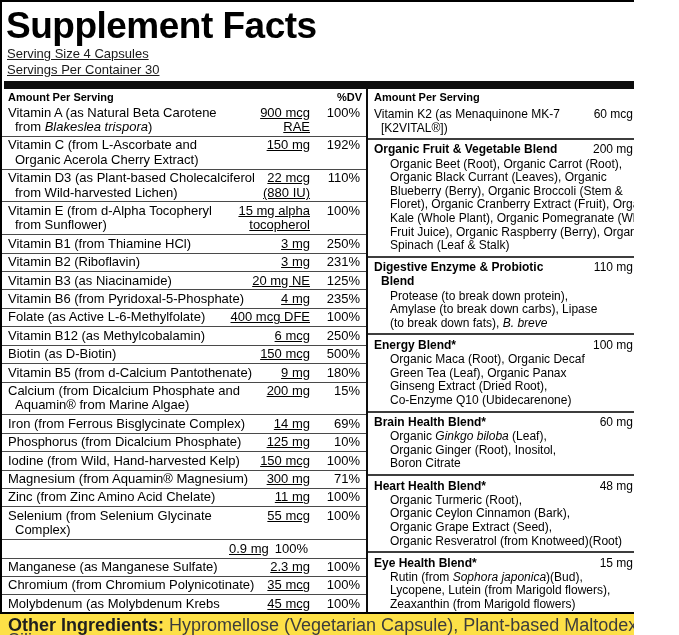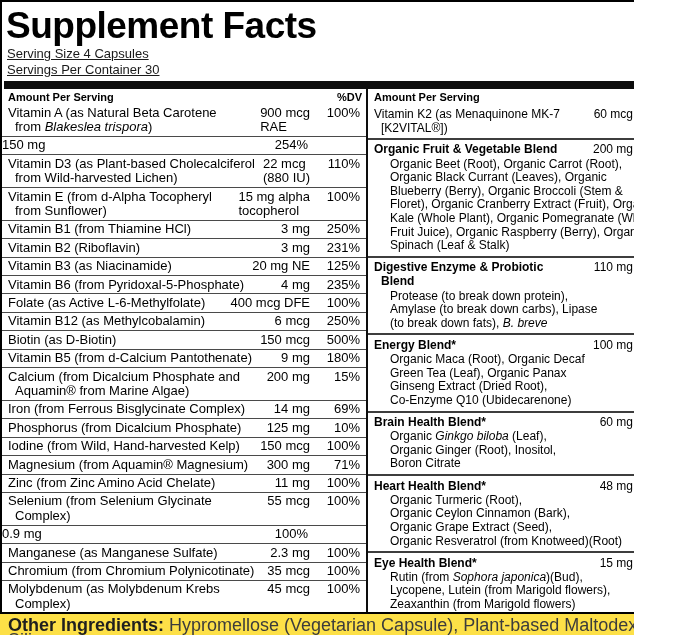--- a/index.html
+++ b/index.html
@@ -61,21 +61,21 @@
     display:grid;
     grid-template-columns:1fr auto 46px;
     column-gap:6px;
     font-size:13px;line-height:14.4px;
     padding:1.5px 4px 1.5px 0;
     border-bottom:1px solid #4a4a4a;
     align-items:start;
   }
   .lrow:last-of-type{border-bottom:none;}
   .lrow .nm{padding-left:13px;text-indent:-7px;}
-  .lrow .amt{white-space:pre-line;}
+  .lrow .amt{text-align:right;white-space:pre-line;text-decoration:underline;}
   .lrow .dvv{text-align:right;padding-right:2px;}
   .bottombar-left{height:8px;background:#0d0d0d;margin:auto 2px 2px 2px;}
   
   .rsec{
     font-size:12px;line-height:13.6px;
     padding:2.5px 4px 3px 6px;
     border-bottom:2px solid #3d3d3d;
   }
   .rsec:last-of-type{border-bottom:none;}
   .rhead{
@@ -119,22 +119,23 @@
         </div>
         <div class="headbar"></div>
         <div id="left-rows">
             <div class="lrow">
               <div class="nm">Vitamin A (as Natural Beta Carotene<br>from <i>Blakeslea trispora</i>)</div>
               <div class="amt">900 mcg
 RAE</div>
               <div class="dvv">100%</div>
             </div>
             <div class="lrow">
+              <div class="nm">Vitamin C (from L-Ascorbate and<br>Organic Acerola Cherry Extract)</div>
               <div class="amt">150 mg</div>
-              <div class="dvv">254%</div>
+              <div class="dvv">192%</div>
             </div>
             <div class="lrow">
               <div class="nm">Vitamin D3 (as Plant-based Cholecalciferol<br>from Wild-harvested Lichen)</div>
               <div class="amt">22 mcg
 (880 IU)</div>
               <div class="dvv">110%</div>
             </div>
             <div class="lrow">
               <div class="nm">Vitamin E (from d-Alpha Tocopheryl<br>from Sunflower)</div>
               <div class="amt">15 mg alpha

